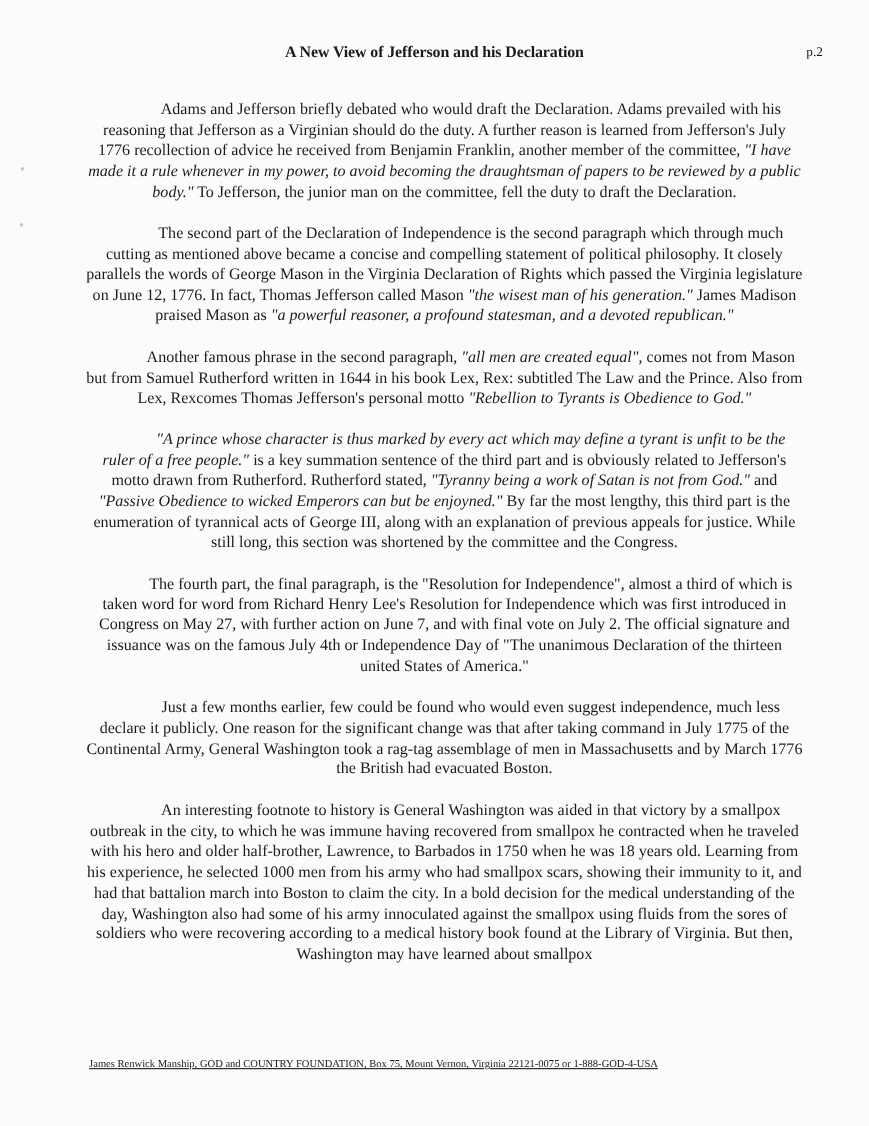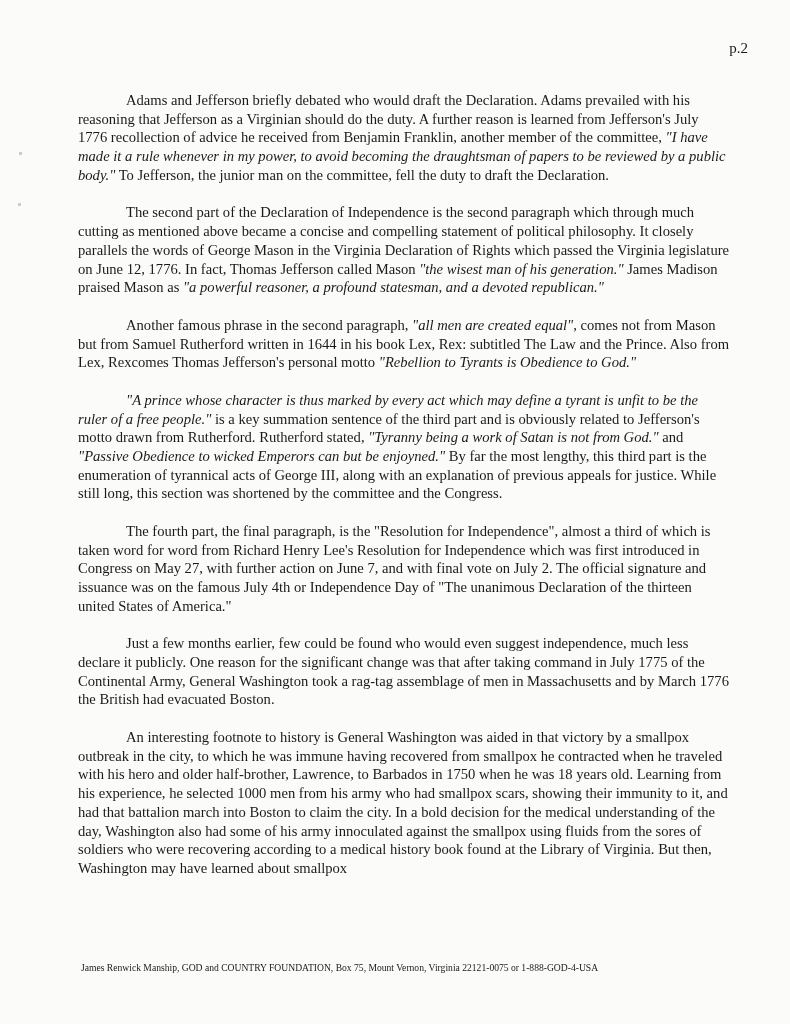--- a/index.html
+++ b/index.html
@@ -9,40 +9,41 @@
     font-family: "Liberation Serif", "DejaVu Serif", serif;
     color: #1a1a1a;
     position: relative;
   }
   .page { position: absolute; left: 0; top: 0; width: 790px; height: 1024px; }
   .header-title {
     position: absolute; top: 40px; left: 0; width: 790px; text-align: center;
     font-weight: bold; font-size: 14.5px; letter-spacing: -0.1px;
   }
   .page-num {
-    position: absolute; top: 40px; right: 42px; font-size: 15px;
+    position: absolute; top: 40px; right: 42px; font-size: 12px;
   }
   .body {
     position: absolute; left: 78px; top: 91px; width: 652px;
     font-size: 14.6px; line-height: 18.7px;
   }
-  .para { margin: 0 0 18.9px 0; text-indent: 48px; text-align: left; }
+  .para { margin: 0 0 18.9px 0; text-indent: 48px; text-align: center; }
   .q { font-style: italic; }
   .u { }
   .footer {
-    position: absolute; left: 81px; top: 962px; font-size: 9.6px; white-space: nowrap;
+    position: absolute; left: 81px; top: 962px; font-size: 9.6px; white-space: nowrap; text-decoration: underline;
   }
   .scan-mark {
     position: absolute; width: 3px; height: 3px; background: #c8c8c8; border-radius: 1px;
   }
 </style>
 </head>
 <body>
 
 <div class="page">
+  <div class="header-title">A New View of Jefferson and his Declaration</div>
   <div class="page-num">p.2</div>
 
   <div class="scan-mark" style="left:19px;top:152px;"></div>
   <div class="scan-mark" style="left:18px;top:203px;"></div>
 
   <div class="body" id="body">
       <p class="para"><span>Adams and Jefferson briefly debated who would draft the Declaration.  Adams prevailed with his reasoning that Jefferson as a Virginian should do the duty.  A further reason is learned from Jefferson's July 1776 recollection of advice he received from Benjamin Franklin, another member of the committee, </span><span class="q">"I have made it a rule whenever in my power, to avoid becoming the draughtsman of papers to be reviewed by a public body."</span><span>  To Jefferson, the junior man on the committee, fell the duty to draft the Declaration.</span></p>
       <p class="para"><span>The second part of the Declaration of Independence is the second paragraph which through much cutting as mentioned above became a concise and compelling statement of political philosophy.  It closely parallels the words of George Mason in the Virginia Declaration of Rights which passed the Virginia legislature on June 12, 1776.  In fact, Thomas Jefferson called Mason </span><span class="q">"the wisest man of his generation."</span><span>  James Madison praised Mason as </span><span class="q">"a powerful reasoner, a profound statesman, and a devoted republican."</span></p>
       <p class="para"><span>Another famous phrase in the second paragraph, </span><span class="q">"all men are created equal"</span><span>, comes not from Mason but from Samuel Rutherford written in 1644 in his book </span><span class="u">Lex, Rex:</span><span> subtitled</span><span class="u"> The Law and the Prince</span><span>.  Also from </span><span class="u">Lex, Rex</span><span>comes Thomas Jefferson's personal motto </span><span class="q">"Rebellion to Tyrants is Obedience to God."</span></p>
       <p class="para"><span class="q">"A prince whose character is thus marked by every act which may define a tyrant is unfit to be the ruler of a free people."</span><span> is a key summation sentence of the third part and is obviously related to Jefferson's motto drawn from Rutherford.  Rutherford stated, </span><span class="q">"Tyranny being a work of Satan is not from God."</span><span> and </span><span class="q">"Passive Obedience to wicked Emperors can but be enjoyned."</span><span>  By far the most lengthy, this third part is the enumeration of tyrannical acts of George III, along with an explanation of previous appeals for justice.  While still long, this section was shortened by the committee and the Congress.</span></p>

